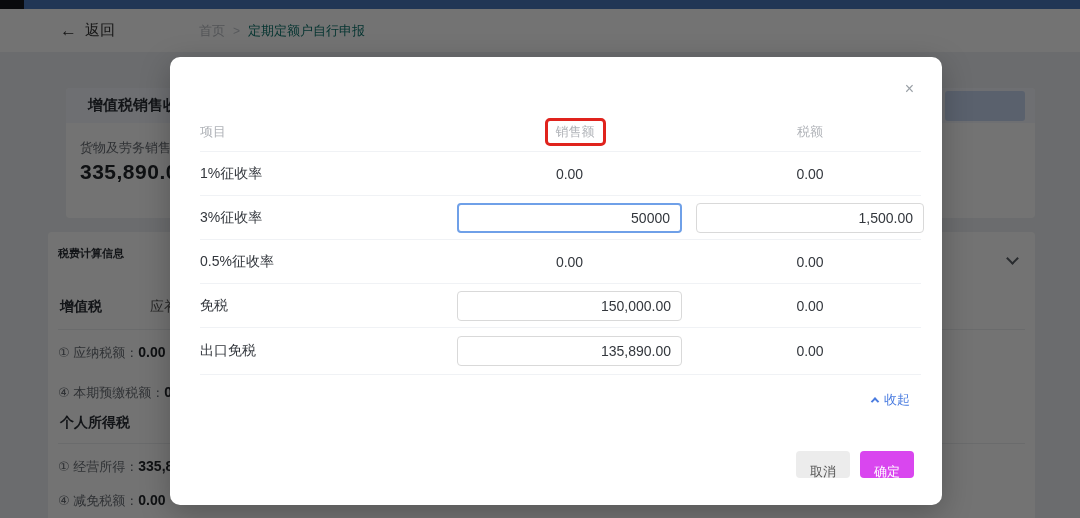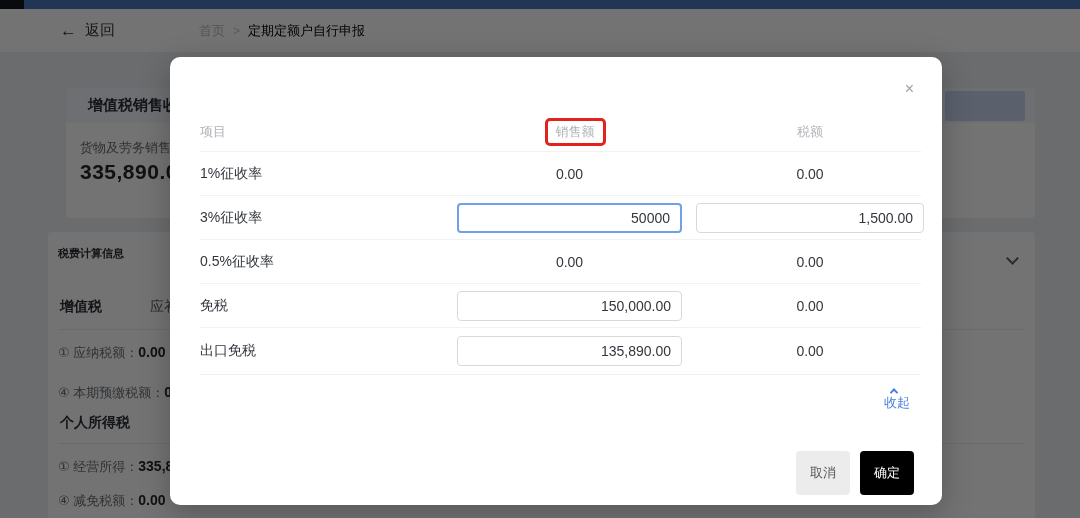--- a/index.html
+++ b/index.html
@@ -8,21 +8,21 @@
 
   
   .topbar { position:absolute; left:0; top:0; width:1080px; height:9px; background:#4b79bd; }
   .topbar-cap { position:absolute; left:0; top:0; width:24px; height:9px; background:#15181d; }
   .appbar { position:absolute; left:0; top:9px; width:1080px; height:43px; background:#ffffff; display:flex; align-items:center; }
   .back-arrow { margin-left:60px; font-size:17px; color:#333; cursor:pointer; }
   .back-label { margin-left:8px; font-size:15px; color:#333; cursor:pointer; }
   .crumb { display:flex; align-items:center; margin-left:36px; font-size:13px; }
   .crumb-home { color:#b8bcc2; cursor:pointer;margin-left:48px; }
   .crumb-sep { color:#c3c7cc; margin:0 8px; font-size:12px; }
-  .crumb-cur { color:#000000; }
+  .crumb-cur { color:#0f766e; }
 
   
   .card1 { position:absolute; left:66px; top:88px; width:969px; height:130px; background:#fff; border-radius:4px; }
   .card1-head { position:absolute; left:0; top:0; width:100%; height:35px; background:#f3f6fc; border-radius:4px 4px 0 0; }
   .card1-title { position:absolute; left:22px; top:8px; font-size:15px; font-weight:bold; color:#2b2f36; white-space:nowrap; }
   .card1-pill { position:absolute; right:10px; top:3px; width:80px; height:30px; background:#c7d7f2; border-radius:3px; }
   .card1-sub { position:absolute; left:14px; top:51px; font-size:13px; color:#6a6f76; white-space:nowrap; }
   .card1-amount { position:absolute; left:14px; top:72px; font-size:21px; font-weight:bold; color:#23262b; letter-spacing:0.5px; white-space:nowrap; }
 
   .card2 { position:absolute; left:48px; top:232px; width:987px; height:300px; background:#fff; border-radius:4px; }
@@ -47,23 +47,23 @@
   .mrow.last { height:47px; }
   .hcell { font-size:13px; color:#b0b3b8; }
   .hcell.r, .vcell.r { text-align:center; }
   .redbox { display:inline-block; border:3px solid #e0231d; border-radius:5px; padding:2px 8px; margin-right:-11px; }
   .lcell { font-size:14px; color:#33373d; }
   .vcell { font-size:14px; color:#33373d; }
   .mrow input { width:100%; height:30px; border:1px solid #d9d9d9; border-radius:4px; text-align:right; padding:0 10px; font-size:14px; color:#33373d; font-family:inherit; background:#fff; outline:none; }
   .mrow input.focused { border:2px solid #6fa0e8; }
   .collapse-row { position:absolute; right:32px; top:394px; font-size:13px; color:#4a7ce0; cursor:pointer; display:flex; align-items:center; }
   .chev-up { display:inline-block; width:6px; height:6px; border-left:2px solid #4a7ce0; border-top:2px solid #4a7ce0; transform:rotate(45deg) translate(1px,1px); margin-right:6px; }
-  .btn { height:44px; border:none; border-radius:4px; font-size:13px; padding:12px 14px; cursor:pointer; font-family:inherit; }
+  .btn { height:27px; border:none; border-radius:4px; font-size:13px; padding:12px 14px; cursor:pointer; font-family:inherit; }
   .btn-cancel { background:#ececec; color:#555; }
-  .btn-ok { background:#000000; color:#fff; margin-left:10px; }
+  .btn-ok { background:#d946ef; color:#fff; margin-left:10px; }
   .collapse-wrap { position:absolute; left:30px; right:32px; top:332px; height:22px; display:flex; justify-content:flex-end; align-items:center; }
   .footer-wrap { position:absolute; left:30px; right:28px; top:394px; display:flex; justify-content:flex-end; }
 </style>
 </head>
 <body>
 
 <div class="screen">
 
   <div class="topbar">
     <div class="topbar-cap"></div>
@@ -150,21 +150,21 @@
       </div>
 
       <div class="mrow last">
         <span class="lcell">出口免税</span>
         <span><input type="text" value="135,890.00" style=""></span>
         <span class="vcell r">0.00</span>
       </div>
     </div>
 
     <div class="collapse-wrap">
-      <span class="collapse-row" style="position:static;flex-direction:column;">
+      <span class="collapse-row" style="position:static;">
         <span class="chev-up"></span>
         <span>收起</span>
       </span>
     </div>
 
     <div class="footer-wrap">
       <button class="btn btn-cancel">取消</button>
       <button class="btn btn-ok">确定</button>
     </div>
   </div>

